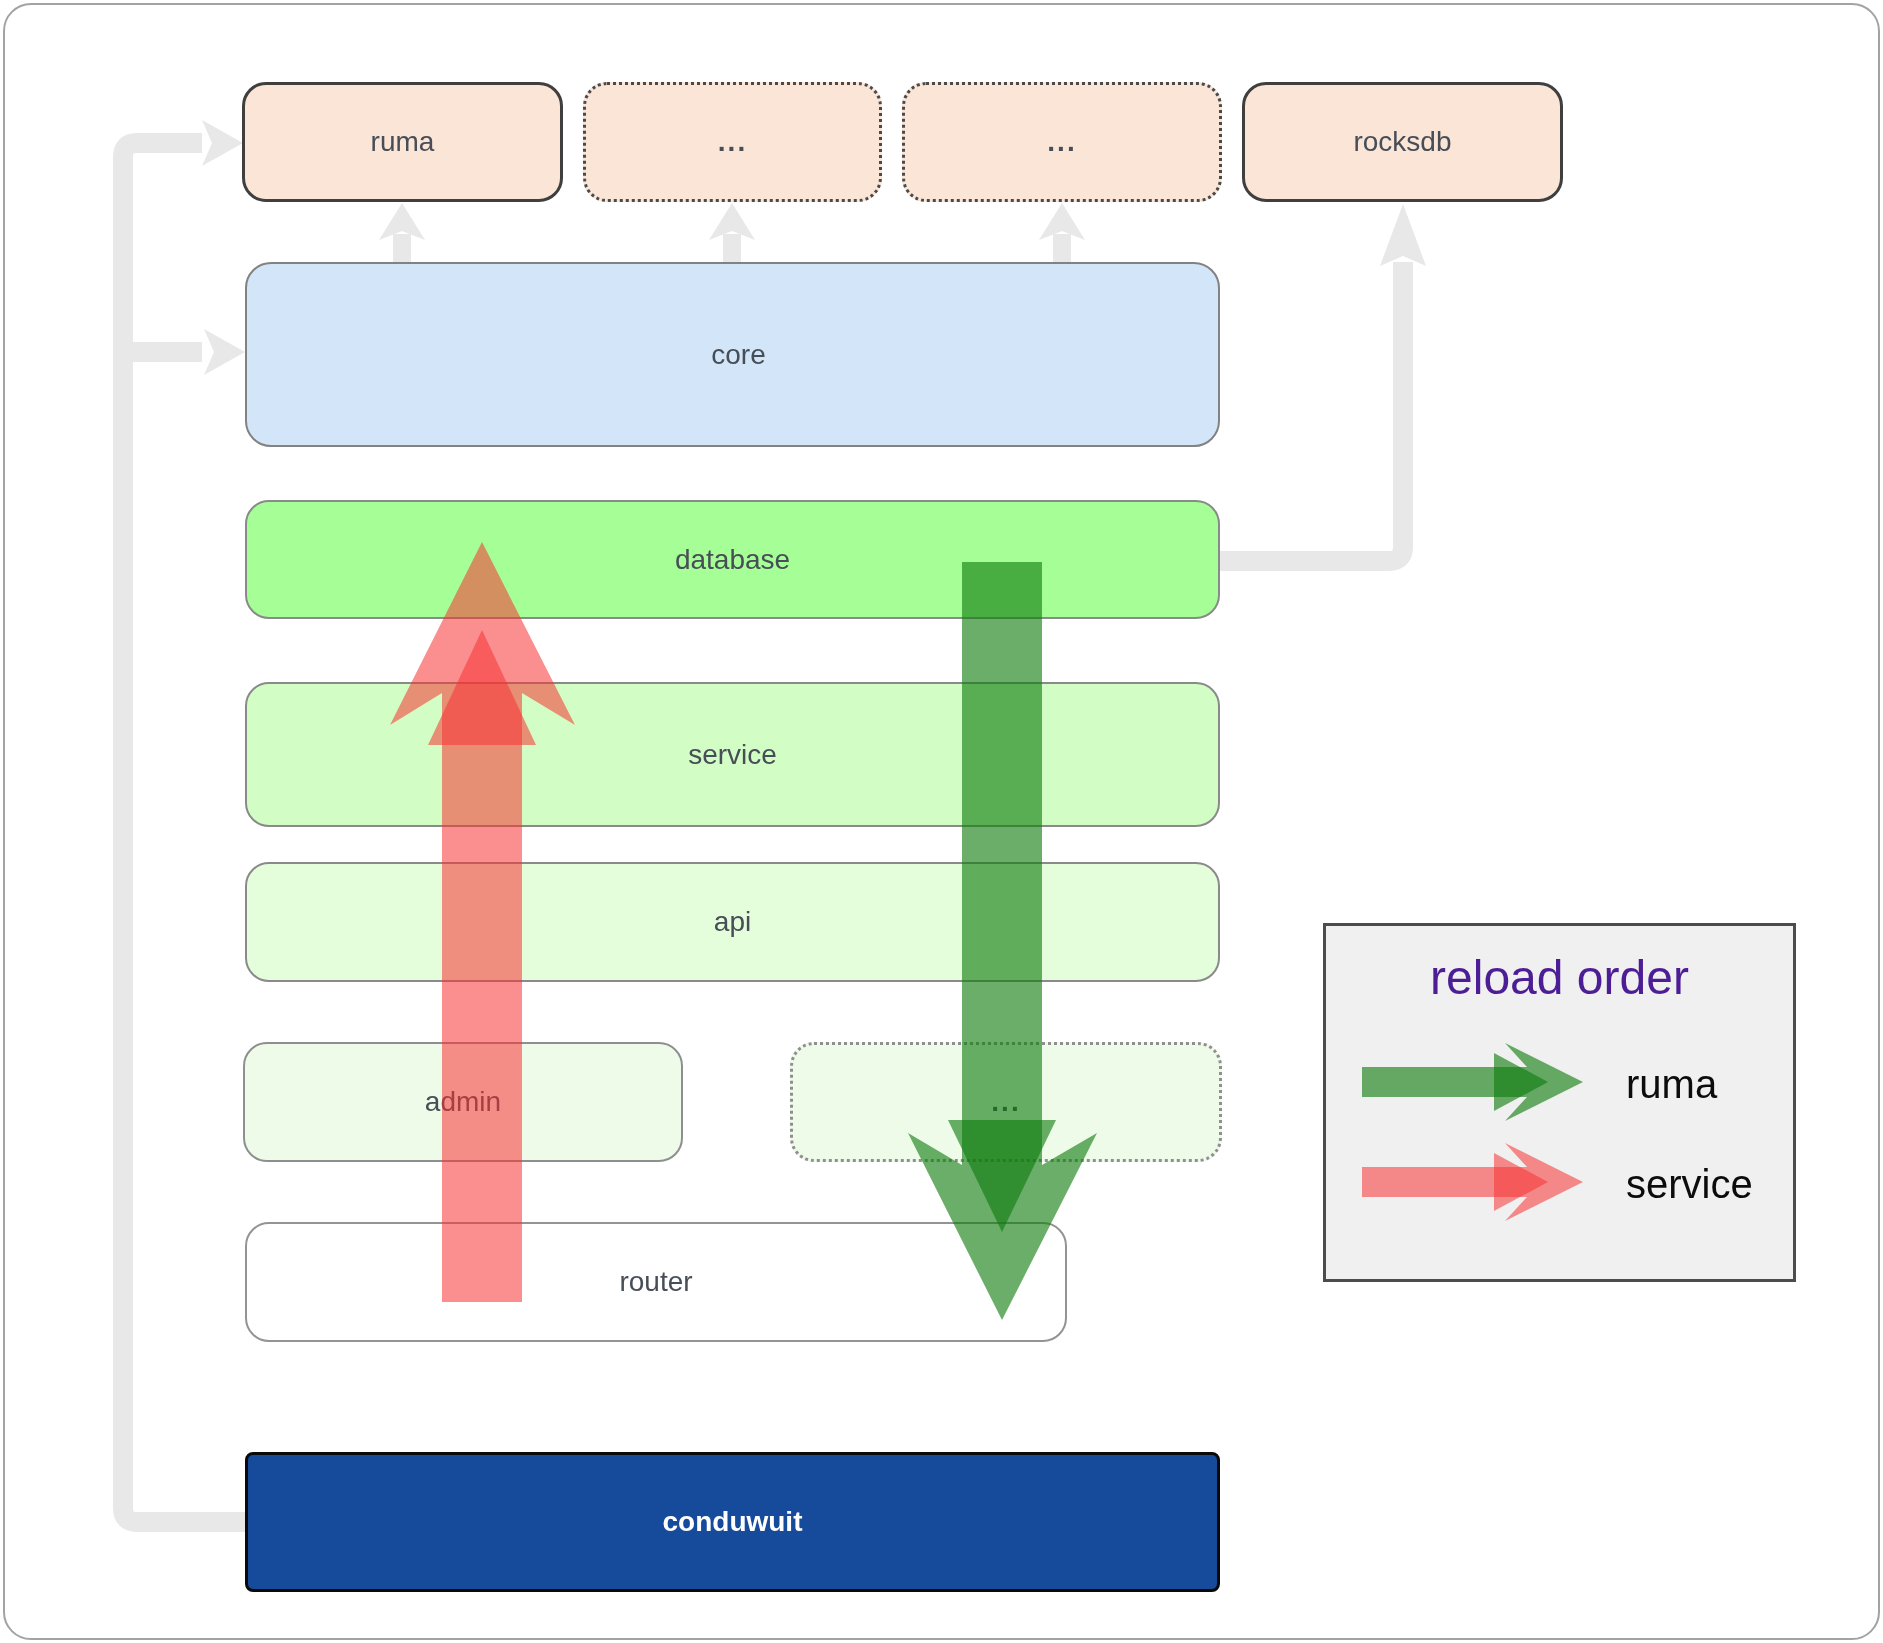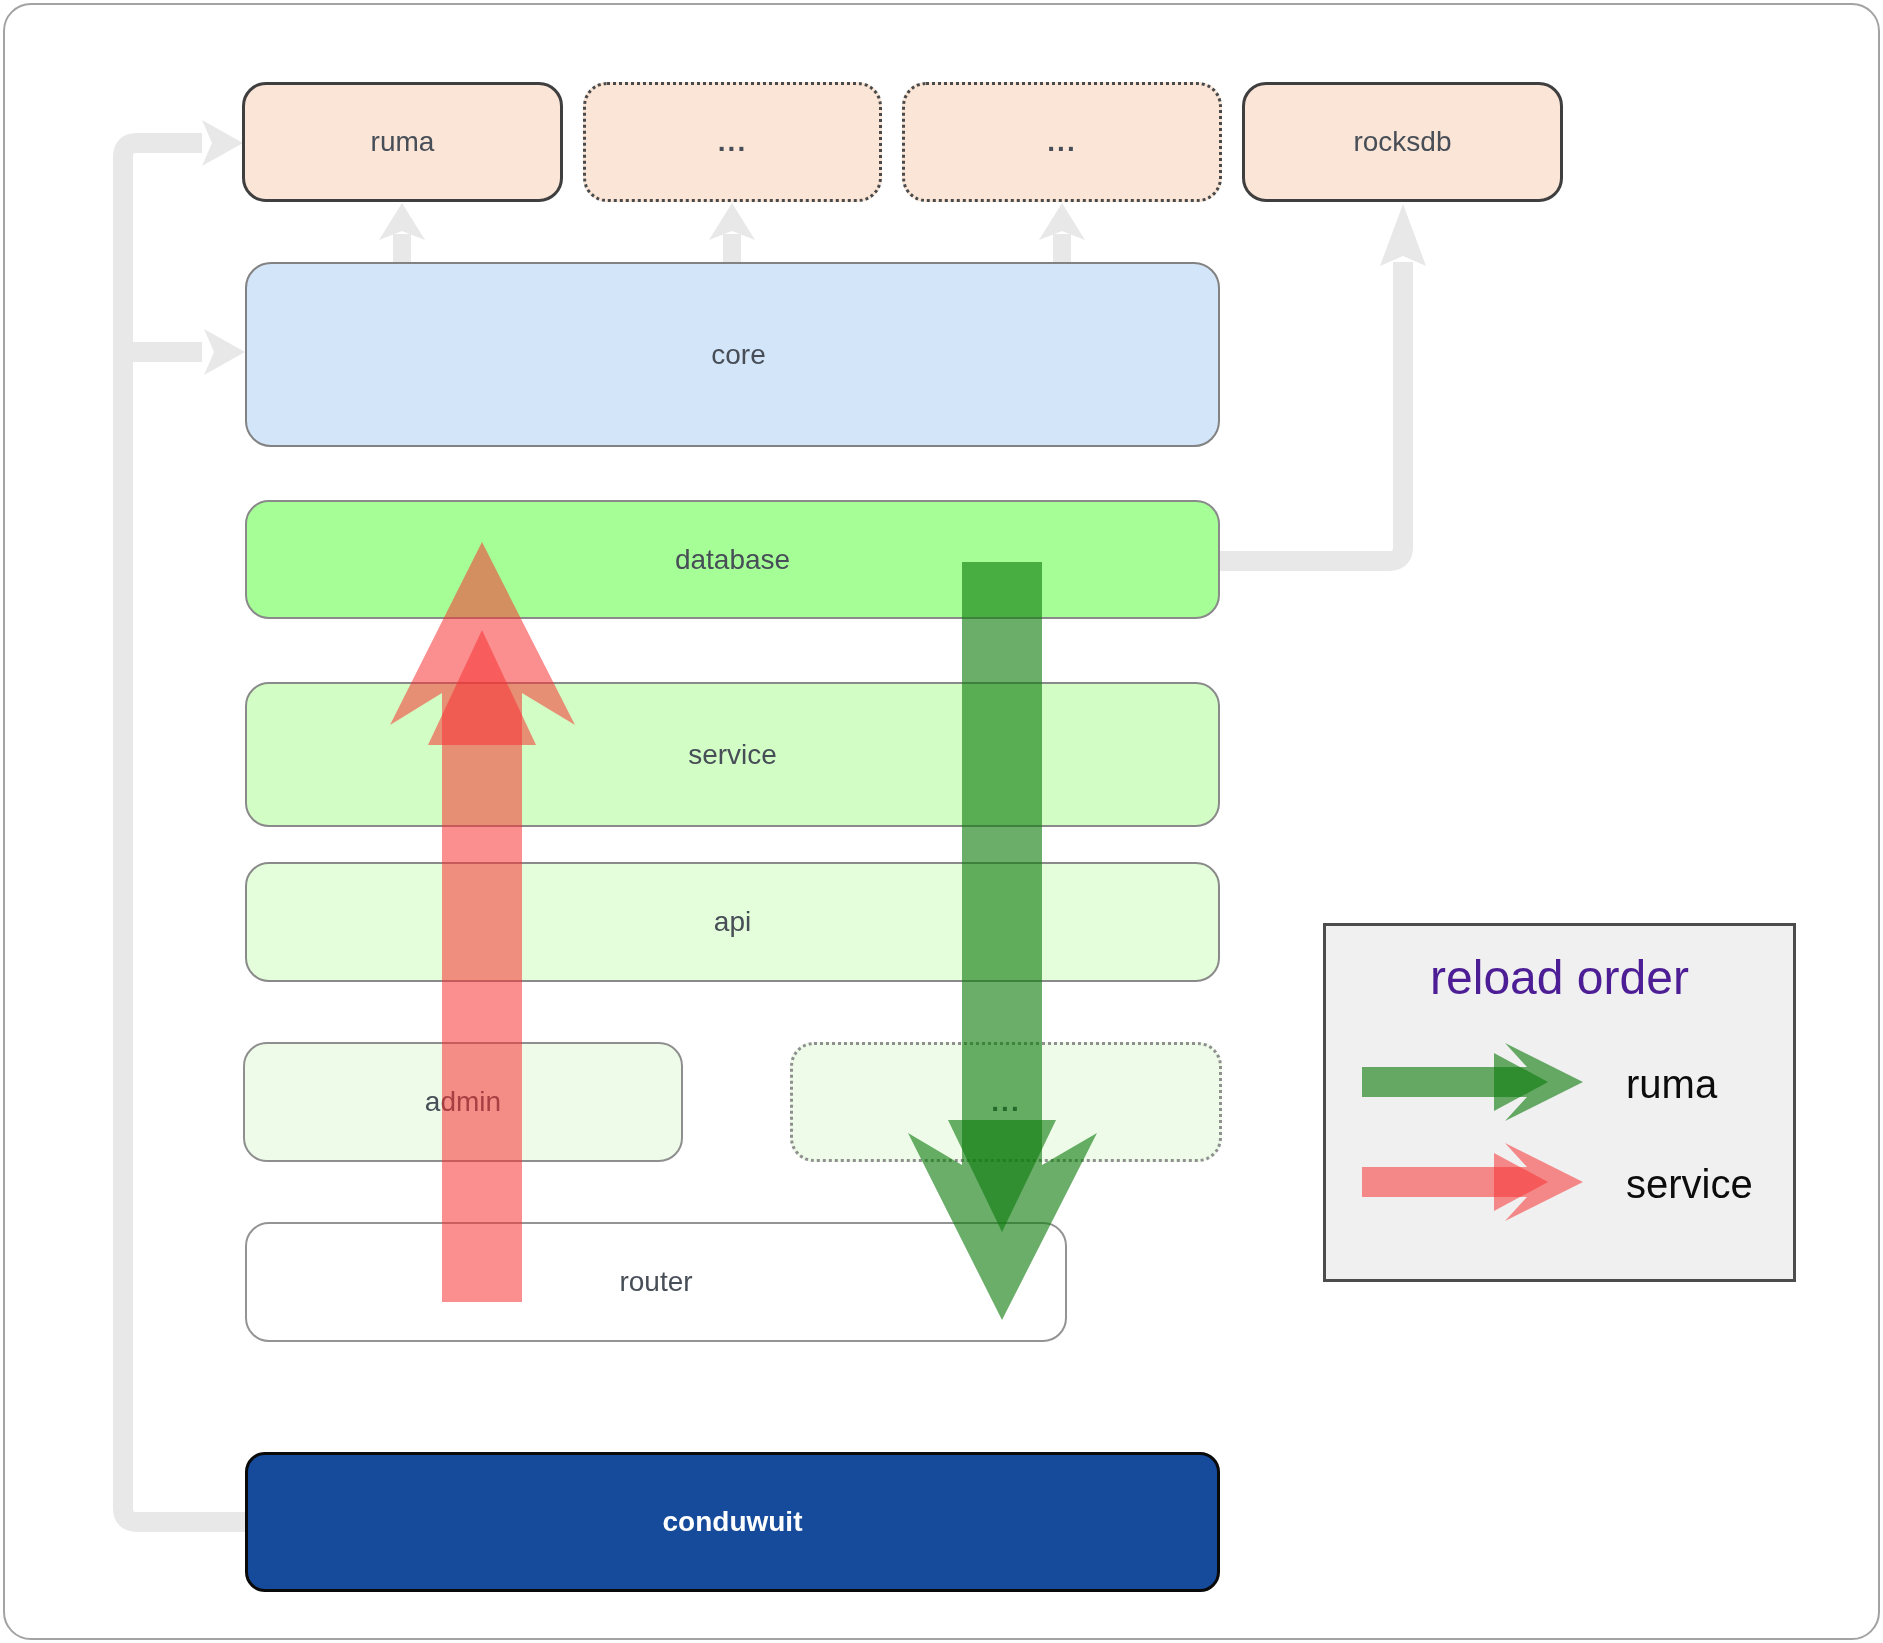--- a/index.html
+++ b/index.html
@@ -83,21 +83,21 @@
     <span>admin</span>
   </div>
   <div class="box admin-dotted r24 z1" style="left:790px;top:1042px;width:432px;height:120px;">
     <span class="dots">...</span>
   </div>
 
   <div class="box router r24 z1" style="left:245px;top:1222px;width:822px;height:120px;">
     <span>router</span>
   </div>
 
-  <div class="box conduwuit z1" style="left:245px;top:1452px;width:975px;height:140px;border-radius:20px;">
+  <div class="box conduwuit z1" style="left:245px;top:1452px;width:975px;height:140px;border-radius:8px;">
     <span>conduwuit</span>
   </div>
 
   <div class="legend z1">
     <div class="legend-title">reload order</div>
     <div class="legend-label" style="top:136px;">ruma</div>
     <div class="legend-label" style="top:236px;">service</div>
   </div>
 
   <svg class="layer z3" viewBox="0 0 1883 1643">

